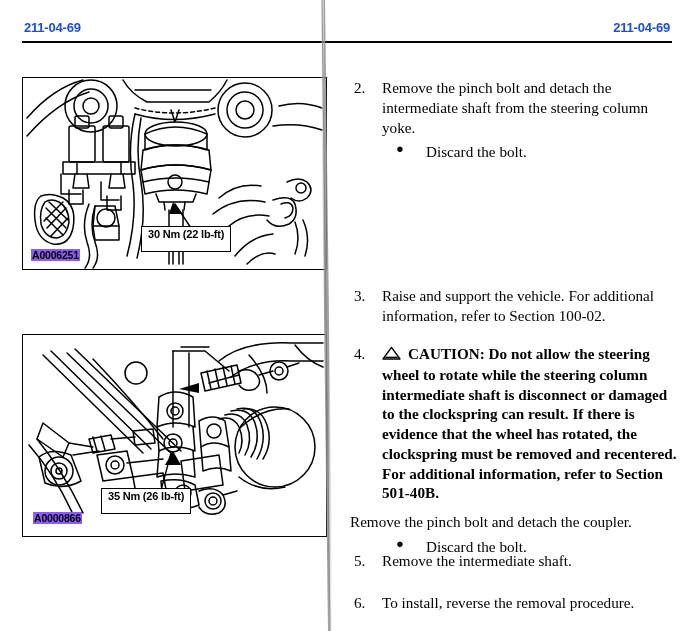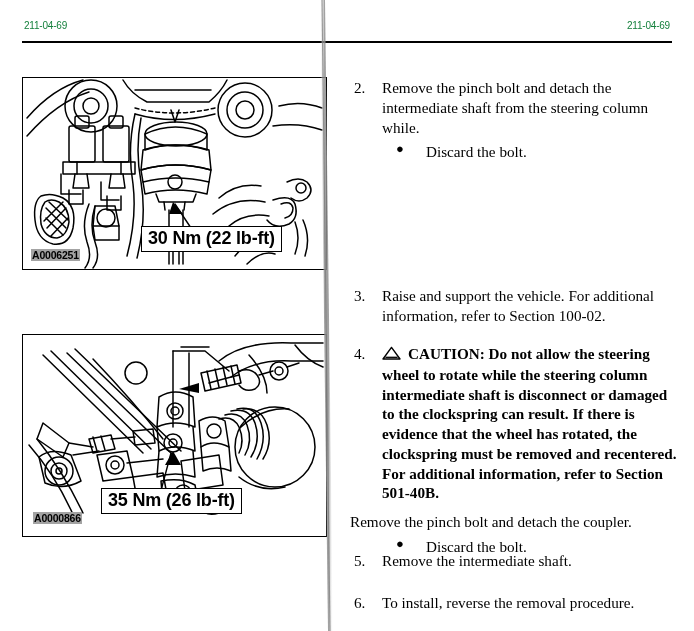--- a/index.html
+++ b/index.html
@@ -18,23 +18,23 @@
   }
 
   
   .hdr {
     position: absolute;
     top: 20px;
     left: 0;
     width: 694px;
     height: 18px;
     font-family: "Liberation Sans", sans-serif;
-    font-weight: normal;
-    font-size: 10px;
-    color: #15803d;
+    font-weight: bold;
+    font-size: 13px;
+    color: #1d4ed8;
   }
   .hdr-left  { position: absolute; left: 24px;  top: 0; letter-spacing: -0.2px; }
   .hdr-mid   { position: absolute; left: 0; top: 0; width: 694px; text-align: center; letter-spacing: -0.1px; }
   .hdr-right { position: absolute; right: 24px; top: 0; letter-spacing: -0.2px; }
 
   .hdr-rule {
     position: absolute;
     left: 22px;
     top: 41px;
     width: 650px;
@@ -65,35 +65,35 @@
 
   .panel svg { display: block; position: absolute; left: 0; top: 0; }
 
   .fig-id {
     position: absolute;
     font-family: "Liberation Sans", sans-serif;
     font-weight: bold;
     font-size: 10.5px;
     letter-spacing: -0.2px;
     color: #000;
-    background: #a3a3a3;
+    background: #8b5cf6;
     padding: 0 1px;
   }
   #fig-id-1 { left: 8px;  bottom: 8px; }
   #fig-id-2 { left: 10px; bottom: 12px; }
 
   .torque {
     position: absolute;
     border: 1.6px solid #000;
     background: #fff;
     font-family: "Liberation Sans", sans-serif;
     font-weight: bold;
-    font-size: 18px;
+    font-size: 11px;
     letter-spacing: -0.2px;
-    padding: 1px 6px 2px 6px;
+    padding: 1px 6px 10px 6px;
     white-space: nowrap;
     line-height: 1.15;
   }
   #torque-1 { left: 118px; top: 148px; }
   #torque-2 { left: 78px;  top: 153px; }
 
   
   .steps {
     position: absolute;
     left: 350px;
@@ -351,21 +351,21 @@
       </g>
     </svg>
     <div class="torque" id="torque-2">35 Nm (26 lb-ft)</div>
     <div class="fig-id" id="fig-id-2">A0000866</div>
   </div>
 
   <div class="steps">
 
     <div class="step" id="step-2">
       <span class="step-num">2.</span>
-      <div class="step-body">Remove the pinch bolt and detach the intermediate shaft from the steering column while.</div>
+      <div class="step-body">Remove the pinch bolt and detach the intermediate shaft from the steering column yoke.</div>
       <div class="bullet-row">
         <span class="bullet-dot">●</span>
         <span class="bullet-text">Discard the bolt.</span>
       </div>
     </div>
 
     <div class="step" id="step-3">
       <span class="step-num">3.</span>
       <div class="step-body">Raise and support the vehicle. For additional information, refer to  Section 100-02.</div>
     </div>

